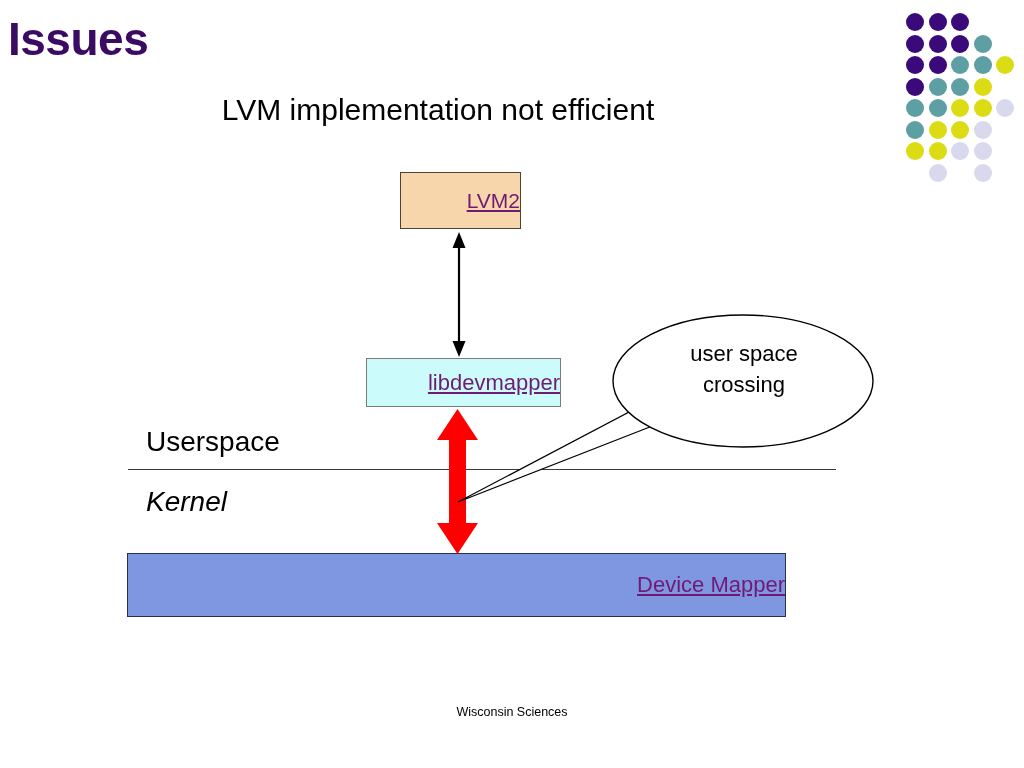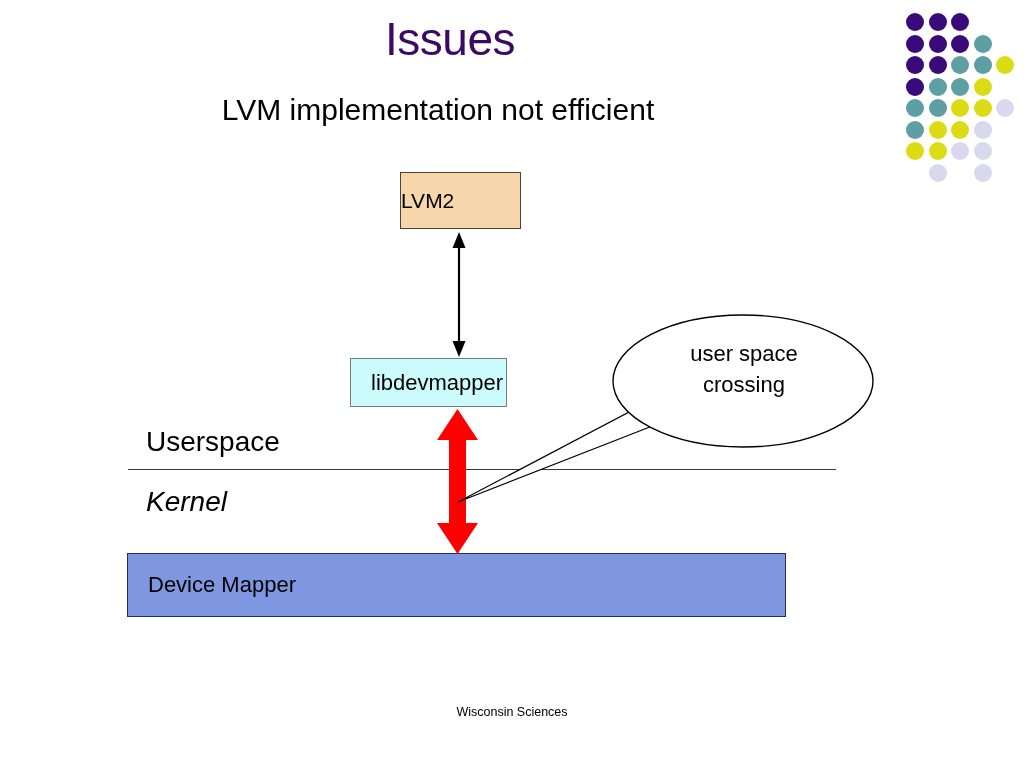--- a/index.html
+++ b/index.html
@@ -12,26 +12,25 @@
     height: 768px;
     position: relative;
     overflow: hidden;
     font-family: "Liberation Sans", sans-serif;
     color: #000000;
   }
 
   
   #slide-title {
     position: absolute;
-    left: 0;
+    left: 8px;
     top: 12px;
     width: 900px;
-    text-align: center;
     font-size: 46px;
-    font-weight: normal;
+    font-weight: bold;
     color: #3b0a62;
     letter-spacing: -0.5px;
   }
 
   
   #slide-subtitle {
     position: absolute;
     left: 108px;
     top: 93px;
     width: 660px;
@@ -55,36 +54,37 @@
     height: 18px;
     border-radius: 50%;
   }
 
   
   .diagram-box {
     position: absolute;
     box-sizing: border-box;
     display: flex;
     align-items: center;
-    justify-content: flex-start;
+    justify-content: flex-end;
     font-size: 21px;
-    color: #000000;
+    color: #701a75;
+    text-decoration: underline;
   }
   #box-lvm2 {
     left: 400px;
     top: 172px;
     width: 121px;
     height: 57px;
     background: #f7d6ab;
     border: 1px solid #4d4433;
   }
   #box-libdevmapper {
-    left: 350px;
+    left: 366px;
     top: 358px;
-    width: 157px;
+    width: 195px;
     height: 49px;
     background: #ccfbfb;
     border: 1px solid #7b7b7b;
     font-size: 22px;
     padding-left: 20px;
   }
   #box-device-mapper {
     left: 127px;
     top: 553px;
     width: 659px;

